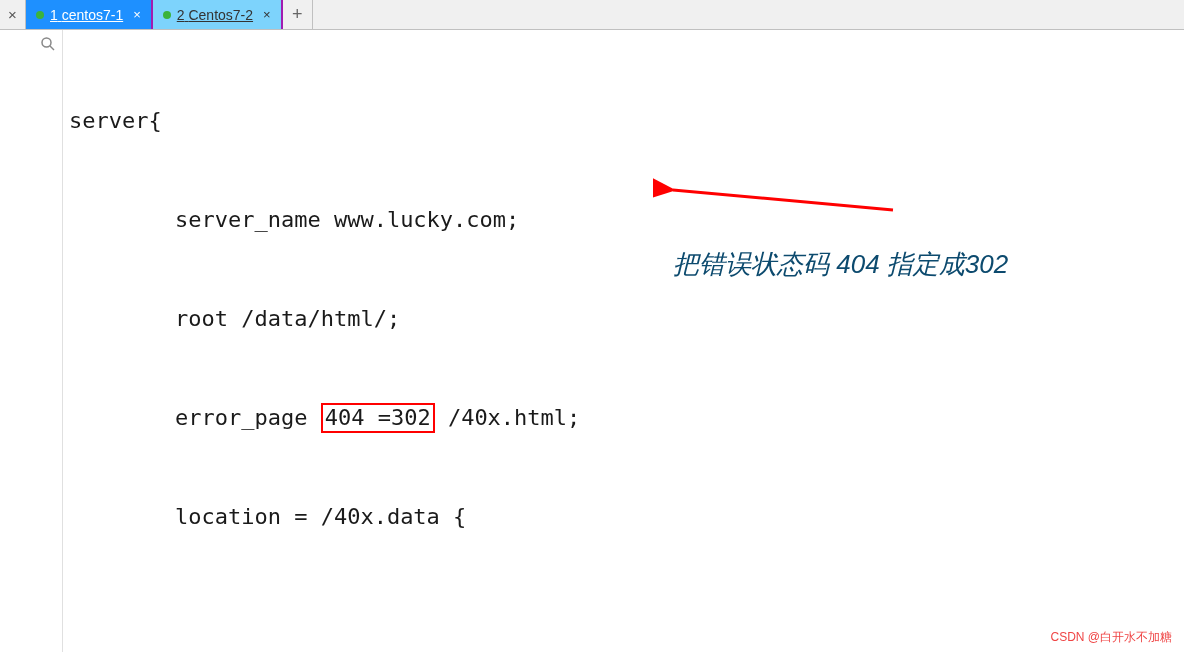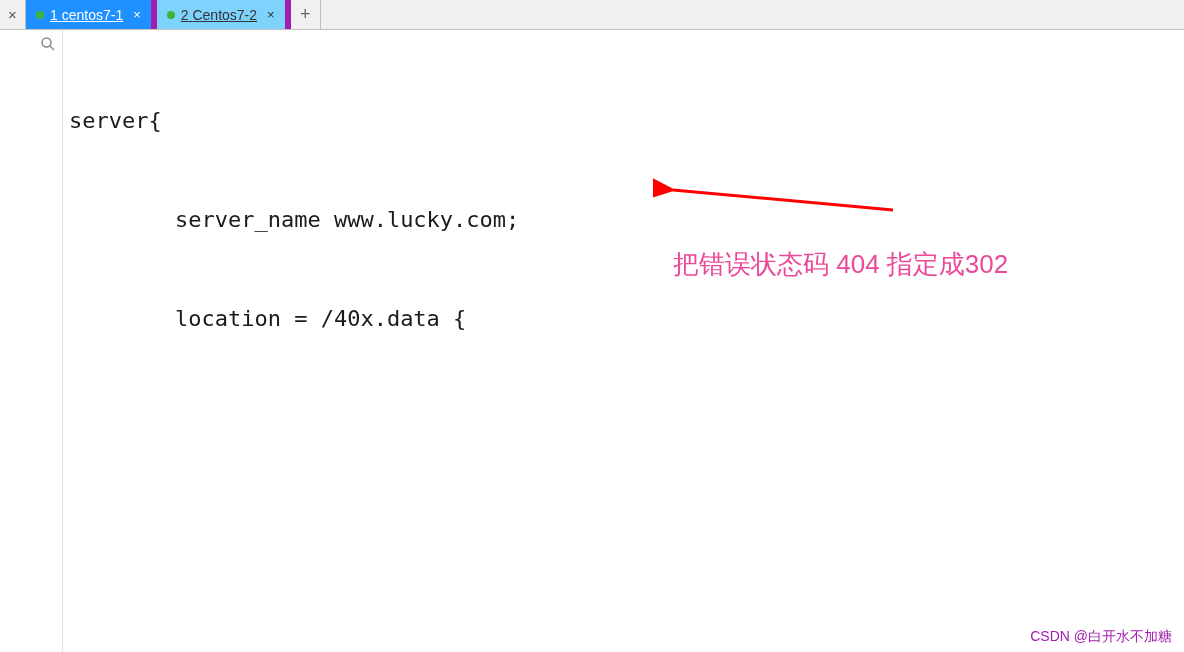--- a/index.html
+++ b/index.html
@@ -32,21 +32,21 @@
       height: 100%;
       display: flex;
       align-items: center;
       justify-content: center;
     }
     .tab {
       display: flex;
       align-items: center;
       padding: 0 10px;
       height: 100%;
-      border-right: 6px solid #a21caf;
+      border-right: 2px solid #a21caf;
       cursor: pointer;
       gap: 6px;
       font-size: 14px;
     }
     .tab.active {
       background: #1e90ff;
       color: #ffffff;
     }
     .tab.inactive {
       background: #7dd3fc;
@@ -116,38 +116,39 @@
       white-space: pre;
     }
     .highlight-box {
       border: 2px solid #ff0000;
       padding: 0 2px;
       display: inline-block;
       line-height: 26px;
     }
     .annotation {
       position: absolute;
-      color: #ec4899;
+      color: #0c4a6e;
       font-size: 26px;
       font-family: "Microsoft YaHei", "SimSun", sans-serif;
       left: 610px;
       top: 218px;
+      font-style: italic;
     }
     .arrow-svg {
       position: absolute;
       left: 590px;
       top: 130px;
       pointer-events: none;
     }
     .watermark {
       position: absolute;
       right: 12px;
       bottom: 6px;
-      color: #a21caf;
-      font-size: 14px;
+      color: #ef4444;
+      font-size: 12px;
       font-family: "Microsoft YaHei", Arial, sans-serif;
     }
   </style>
 </head>
 <body>
 
 <div class="tab-bar">
   <div class="close-all-x">×</div>
   <div class="tab active">
     <span class="tab-dot green"></span>
@@ -165,20 +166,22 @@
 <div class="main-area">
   <div class="gutter">
     <svg class="search-icon" viewBox="0 0 16 16">
       <circle cx="6.5" cy="6.5" r="4.5" fill="none" stroke="#888" stroke-width="1.5"></circle>
       <line x1="10" y1="10" x2="14" y2="14" stroke="#888" stroke-width="1.5"></line>
     </svg>
   </div>
   <div class="editor">
     <div class="code-line">server{</div>
     <div class="code-line">        server_name www.lucky.com;</div>
+    <div class="code-line">        root /data/html/;</div>
+    <div class="code-line"><span>        error_page </span><span class="highlight-box">404 =302</span><span> /40x.html;</span></div>
     <div class="code-line">        location = /40x.data {</div>
     
     
     
     
     
     
     
     
     

